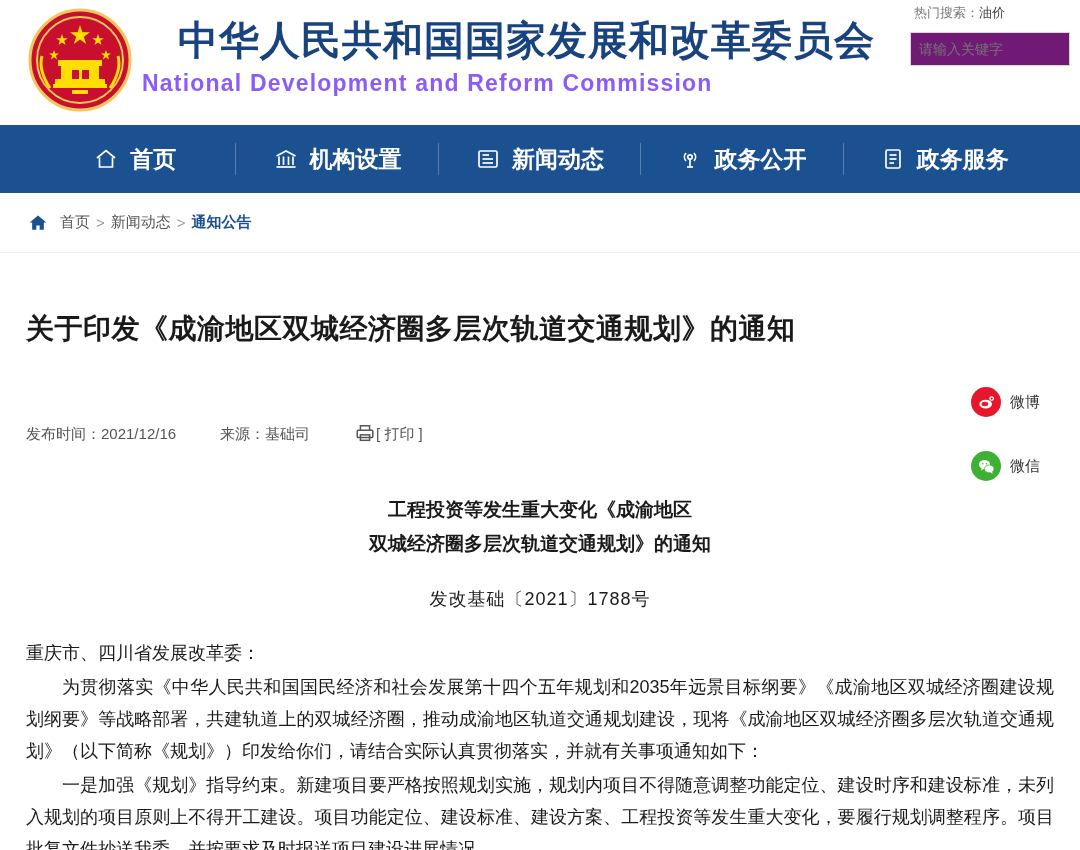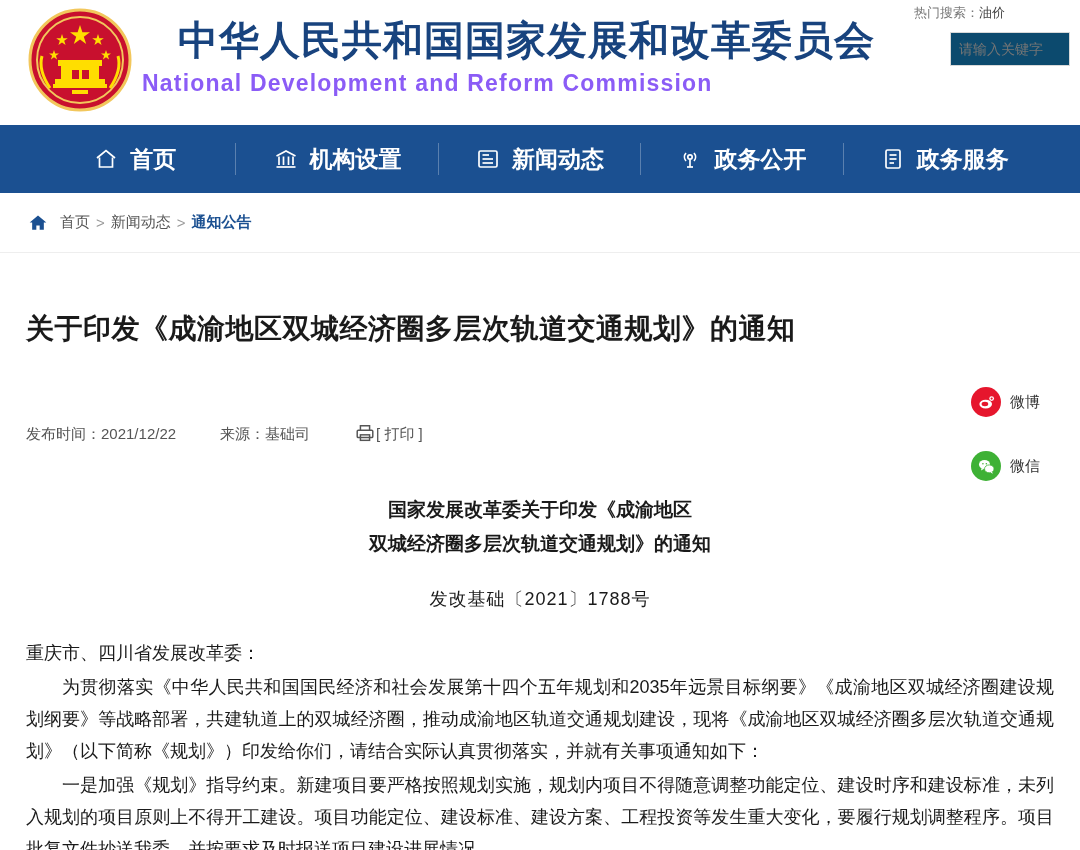--- a/index.html
+++ b/index.html
@@ -61,25 +61,24 @@
     color: #666666;
     padding: 4px 0 0 4px;
     white-space: nowrap;
   }
   .hot-search .hot-label { color: #777; }
   .hot-search .hot-word { color: #444; }
   .search-box {
     margin-top: 10px;
     height: 34px;
     border: 1px solid #d9d9d9;
-    background: #0c4a6e;
+    background: #701a75;
     display: flex;
     align-items: center;
     padding: 0 8px;
-    margin-left: 40px;
   }
   .search-box input {
     border: none;
     outline: none;
     font-size: 14px;
     color: #999;
     width: 100%;
     font-family: "Liberation Sans", sans-serif;
     background: transparent;
   }
@@ -336,21 +335,21 @@
   <span class="sep">&gt;</span>
   <span class="crumb current">通知公告</span>
 </div>
 
 <div class="article">
 
   <h1 class="article-title">关于印发《成渝地区双城经济圈多层次轨道交通规划》的通知</h1>
 
   <div class="meta-row">
     <span class="meta-item">
-      <span>发布时间：</span><span>2021/12/22</span>
+      <span>发布时间：</span><span>2021/12/16</span>
     </span>
     <span class="meta-item">
       <span>来源：</span><span>基础司</span>
     </span>
     <span class="meta-item meta-print">
       <span>
         <svg width="22" height="22" viewBox="0 0 24 24" fill="none" stroke="#555" stroke-width="1.6">
           <path d="M7 9 V4 H17 V9"></path>
             <rect x="3.5" y="9" width="17" height="8" rx="1.2"></rect>
             <rect x="7" y="14" width="10" height="6"></rect>
@@ -381,21 +380,21 @@
             <circle cx="7.5" cy="8.5" r="1" fill="#3eb135"></circle>
             <circle cx="11.8" cy="8.5" r="1" fill="#3eb135"></circle>
           </svg>
         </span>
         <span>微信</span>
       </span>
     </span>
   </div>
 
   <div class="doc-head">
-    <div>国家发展改革委关于印发《成渝地区</div>
+    <div>工程投资等发生重大变化《成渝地区</div>
     <div>双城经济圈多层次轨道交通规划》的通知</div>
   </div>
 
   <div class="doc-number">发改基础〔2021〕1788号</div>
 
   <div class="body-text">
     <p>重庆市、四川省发展改革委：</p>
     <p class="indent">为贯彻落实《中华人民共和国国民经济和社会发展第十四个五年规划和2035年远景目标纲要》《成渝地区双城经济圈建设规划纲要》等战略部署，共建轨道上的双城经济圈，推动成渝地区轨道交通规划建设，现将《成渝地区双城经济圈多层次轨道交通规划》（以下简称《规划》）印发给你们，请结合实际认真贯彻落实，并就有关事项通知如下：</p>
     <p class="indent">一是加强《规划》指导约束。新建项目要严格按照规划实施，规划内项目不得随意调整功能定位、建设时序和建设标准，未列入规划的项目原则上不得开工建设。项目功能定位、建设标准、建设方案、工程投资等发生重大变化，要履行规划调整程序。项目批复文件抄送我委，并按要求及时报送项目建设进展情况。</p>
   </div>

